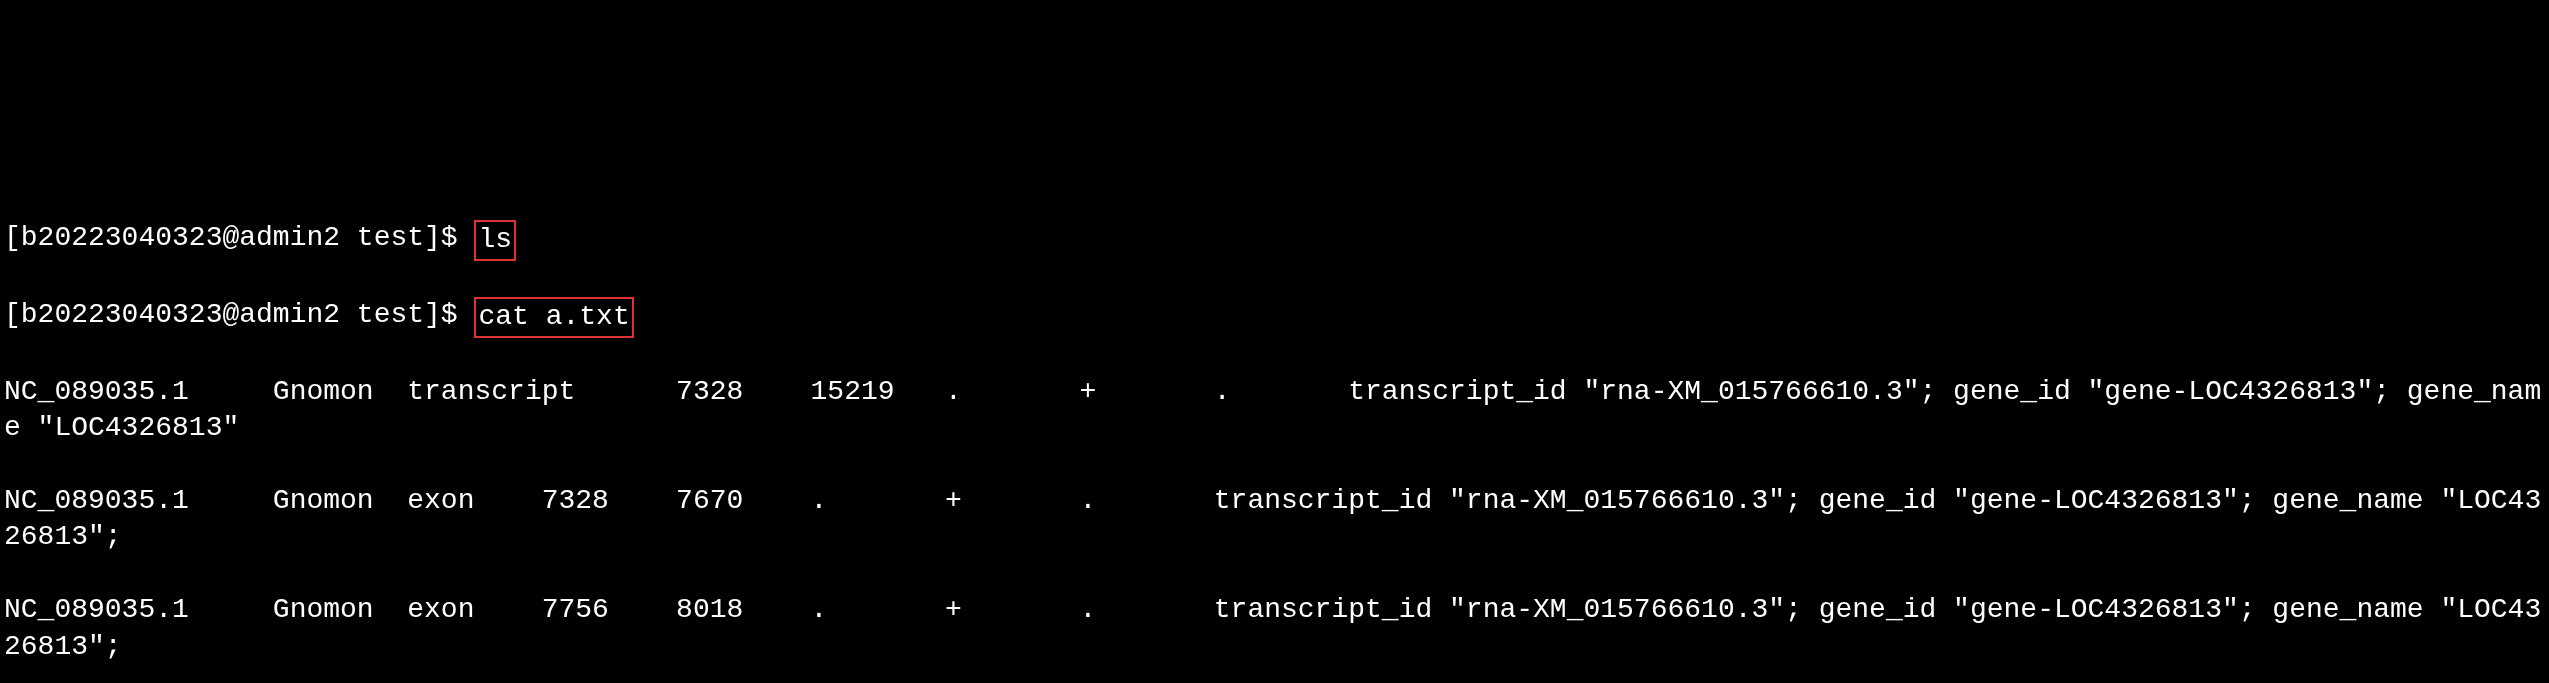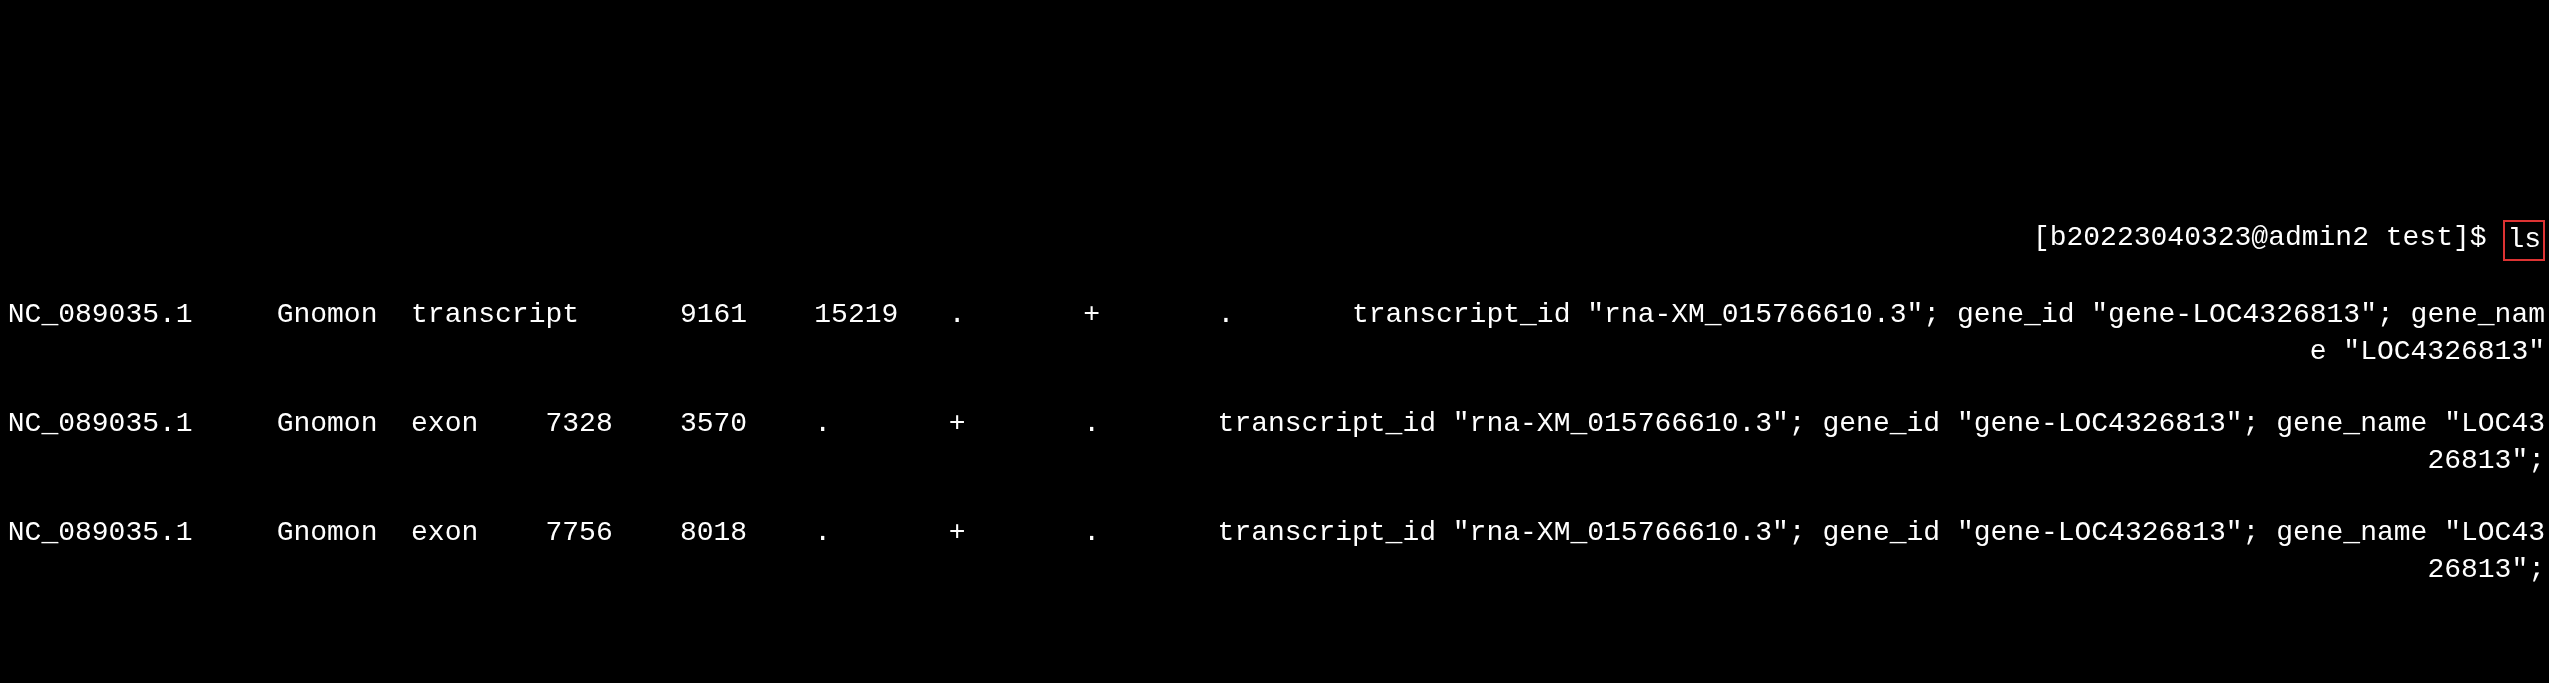--- a/index.html
+++ b/index.html
@@ -13,38 +13,38 @@
     white-space: pre-wrap;
     word-break: break-all;
   }
   .terminal {
     padding: 2px 4px;
     width: 2549px;
     box-sizing: border-box;
   }
   .line {
     display: block;
-    text-align: right;
   }
   .boxed {
     border: 2px solid #d33;
     padding: 0 2px;
     display: inline-block;
     vertical-align: top;
   }
 </style>
 </head>
 <body>
 
 
 
 <div class="terminal">
 <span class="line"><span>[b20223040323@admin2 test]$ </span><span class="boxed">ls</span></span>
-<span class="line">NC_089035.1     Gnomon  transcript      9161    15219   .       +       .       transcript_id "rna-XM_015766610.3"; gene_id "gene-LOC4326813"; gene_name "LOC4326813"</span>
-<span class="line">NC_089035.1     Gnomon  exon    7328    3570    .       +       .       transcript_id "rna-XM_015766610.3"; gene_id "gene-LOC4326813"; gene_name "LOC4326813";</span>
+<span class="line"><span>[b20223040323@admin2 test]$ </span><span class="boxed">cat a.txt</span></span>
+<span class="line">NC_089035.1     Gnomon  transcript      7328    15219   .       +       .       transcript_id "rna-XM_015766610.3"; gene_id "gene-LOC4326813"; gene_name "LOC4326813"</span>
+<span class="line">NC_089035.1     Gnomon  exon    7328    7670    .       +       .       transcript_id "rna-XM_015766610.3"; gene_id "gene-LOC4326813"; gene_name "LOC4326813";</span>
 <span class="line">NC_089035.1     Gnomon  exon    7756    8018    .       +       .       transcript_id "rna-XM_015766610.3"; gene_id "gene-LOC4326813"; gene_name "LOC4326813";</span>
 
 
 
 
 
 </div>
 
 
 

